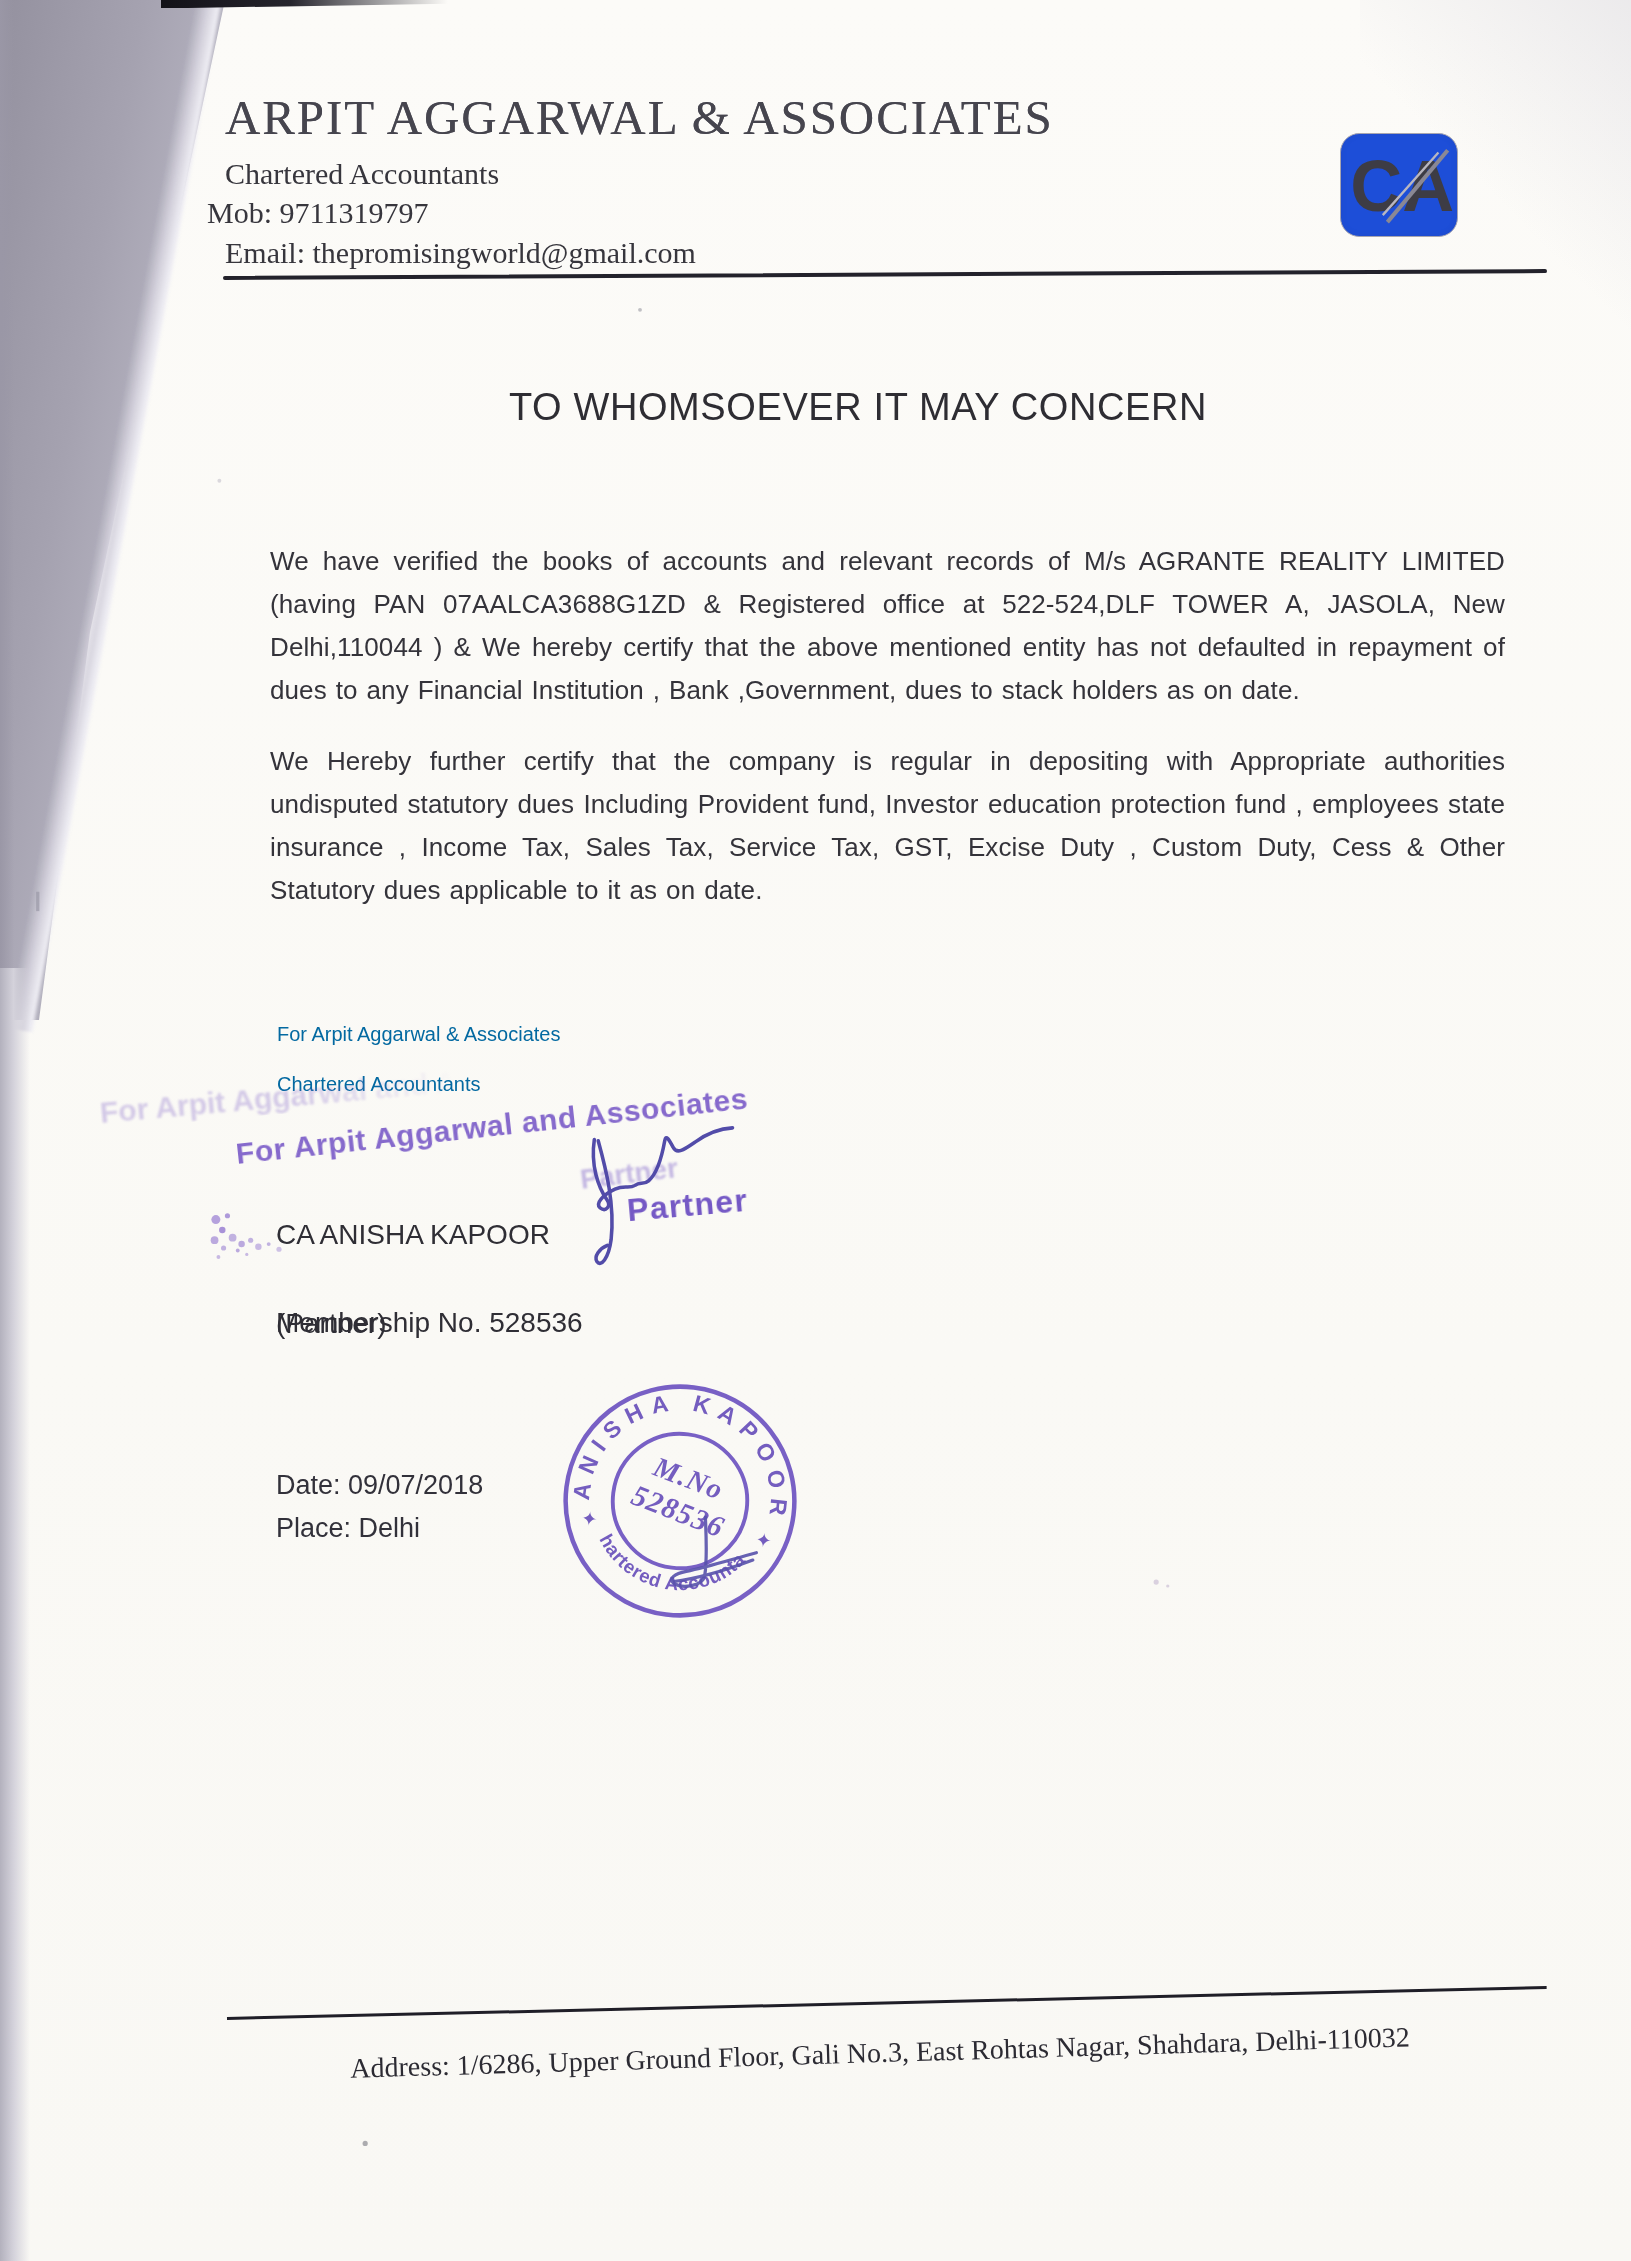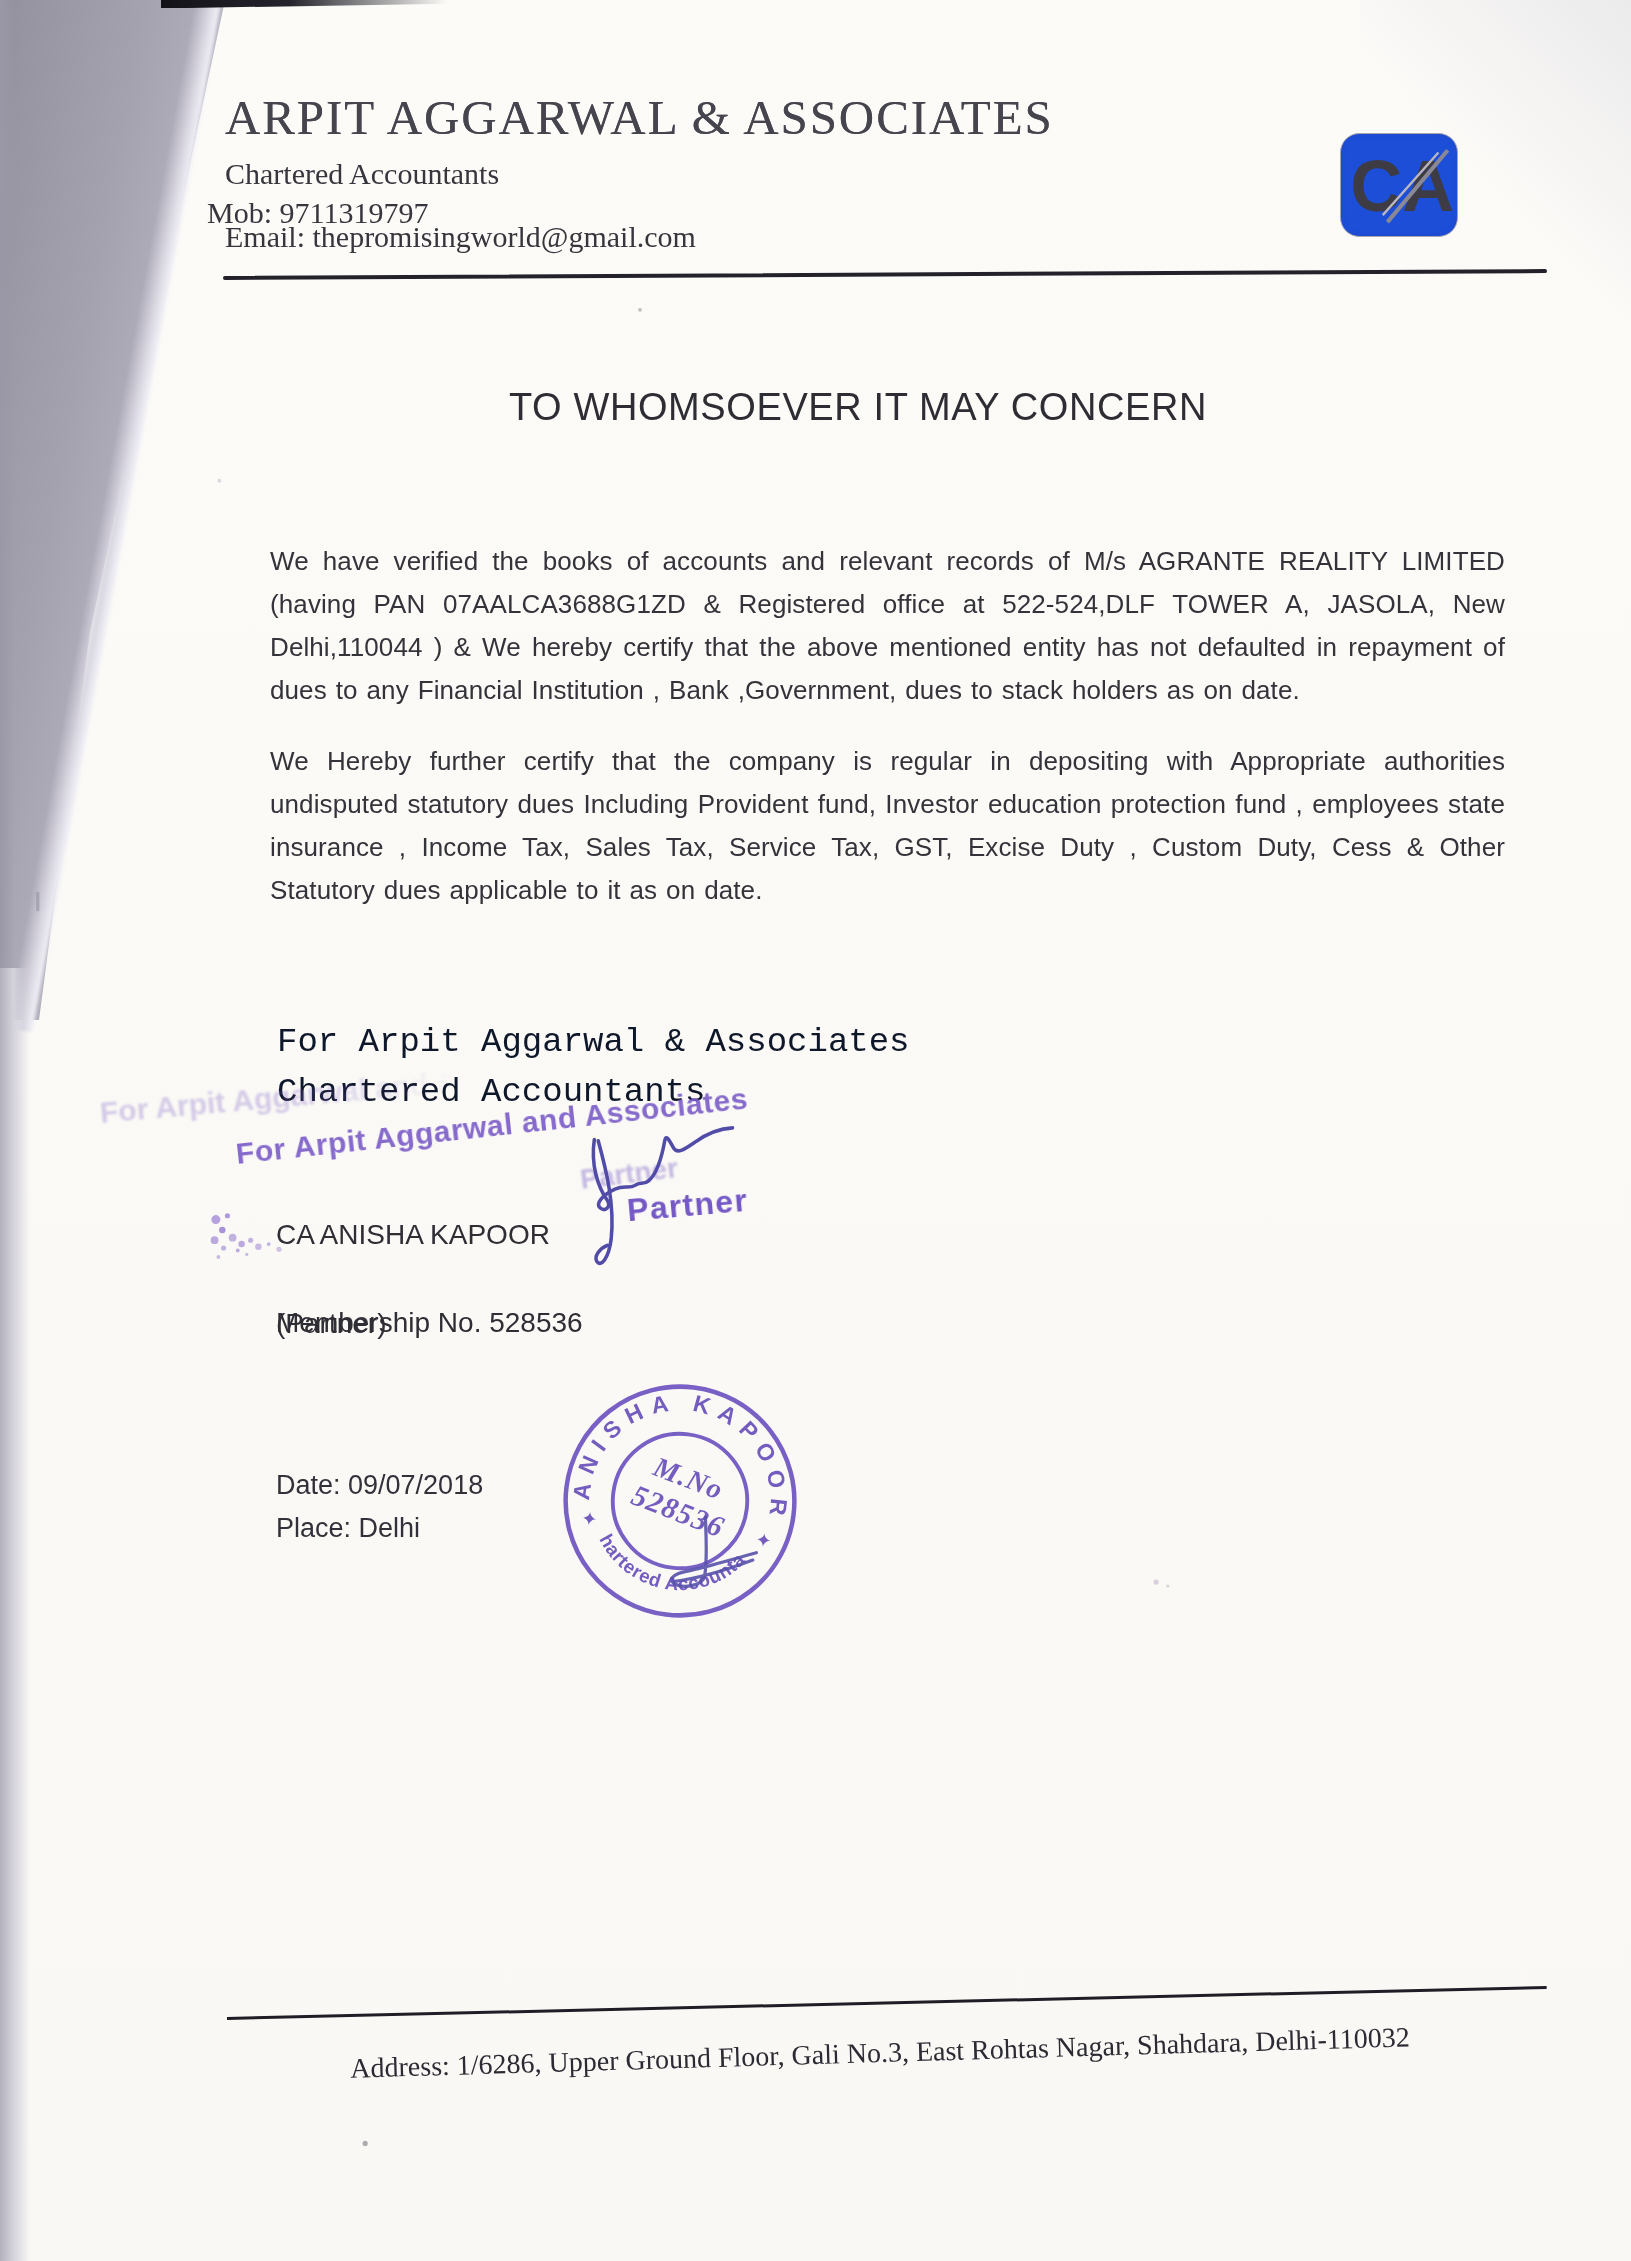--- a/index.html
+++ b/index.html
@@ -45,21 +45,21 @@
     left:225px;top:89px;
     font-family:"Liberation Serif",serif;font-size:49px;font-weight:400;
     letter-spacing:1.9px;color:#46454e;white-space:nowrap;
     text-shadow:0 0 0.6px #6b6a74;
   }
   .header-line{
     font-family:"Liberation Serif",serif;font-size:30px;color:#37363d;white-space:nowrap;
   }
   .hl-chartered{left:225px;top:157px;}
   .hl-mob{left:207px;top:196px;}
-  .hl-email{left:225px;top:220px;text-align:center;}
+  .hl-email{left:225px;top:236px;text-align:center;}
   .header-rule{
     left:223px;top:276px;width:1324px;height:3.9px;background:#23222b;
     transform:rotate(-0.3deg);transform-origin:left center;border-radius:1.9px;
   }
   .ca-logo-box{
     left:1340px;top:133px;width:116px;height:102px;
     border:1.9px solid #a7a5b0;border-radius:19.4px;background:#1d4ed8;
     box-shadow:inset 0 0 6.5px rgba(60,58,75,.10);
   }
 
@@ -71,21 +71,21 @@
 
   
   .body-text{
     left:270px;top:540px;width:1235px;
     font-size:26px;line-height:43px;text-align:justify;color:#34333a;
     letter-spacing:0.1px;word-spacing:1.6px;
   }
   .body-text p{margin:0 0 28px 0;}
 
   
-  .sig-line{left:277px;font-size:34px;color:#0f172a;white-space:nowrap;font-family:Liberation Mono, monospace;}
+  .sig-line{left:277px;font-size:20px;color:#0369a1;white-space:nowrap;}
   .sig-for{top:1023px;}
   .sig-ca{top:1073px;}
 
   .ghost-stamp{
     left:100px;top:1096px;font-size:30px;font-weight:bold;color:rgba(122,94,199,.30);
     transform:rotate(-5deg);transform-origin:left center;filter:blur(1.3px);white-space:nowrap;
     -webkit-mask-image:linear-gradient(90deg,#000 0%,#000 40%,transparent 72%);
     mask-image:linear-gradient(90deg,#000 0%,#000 40%,transparent 72%);
   }
   .stamp-line{

